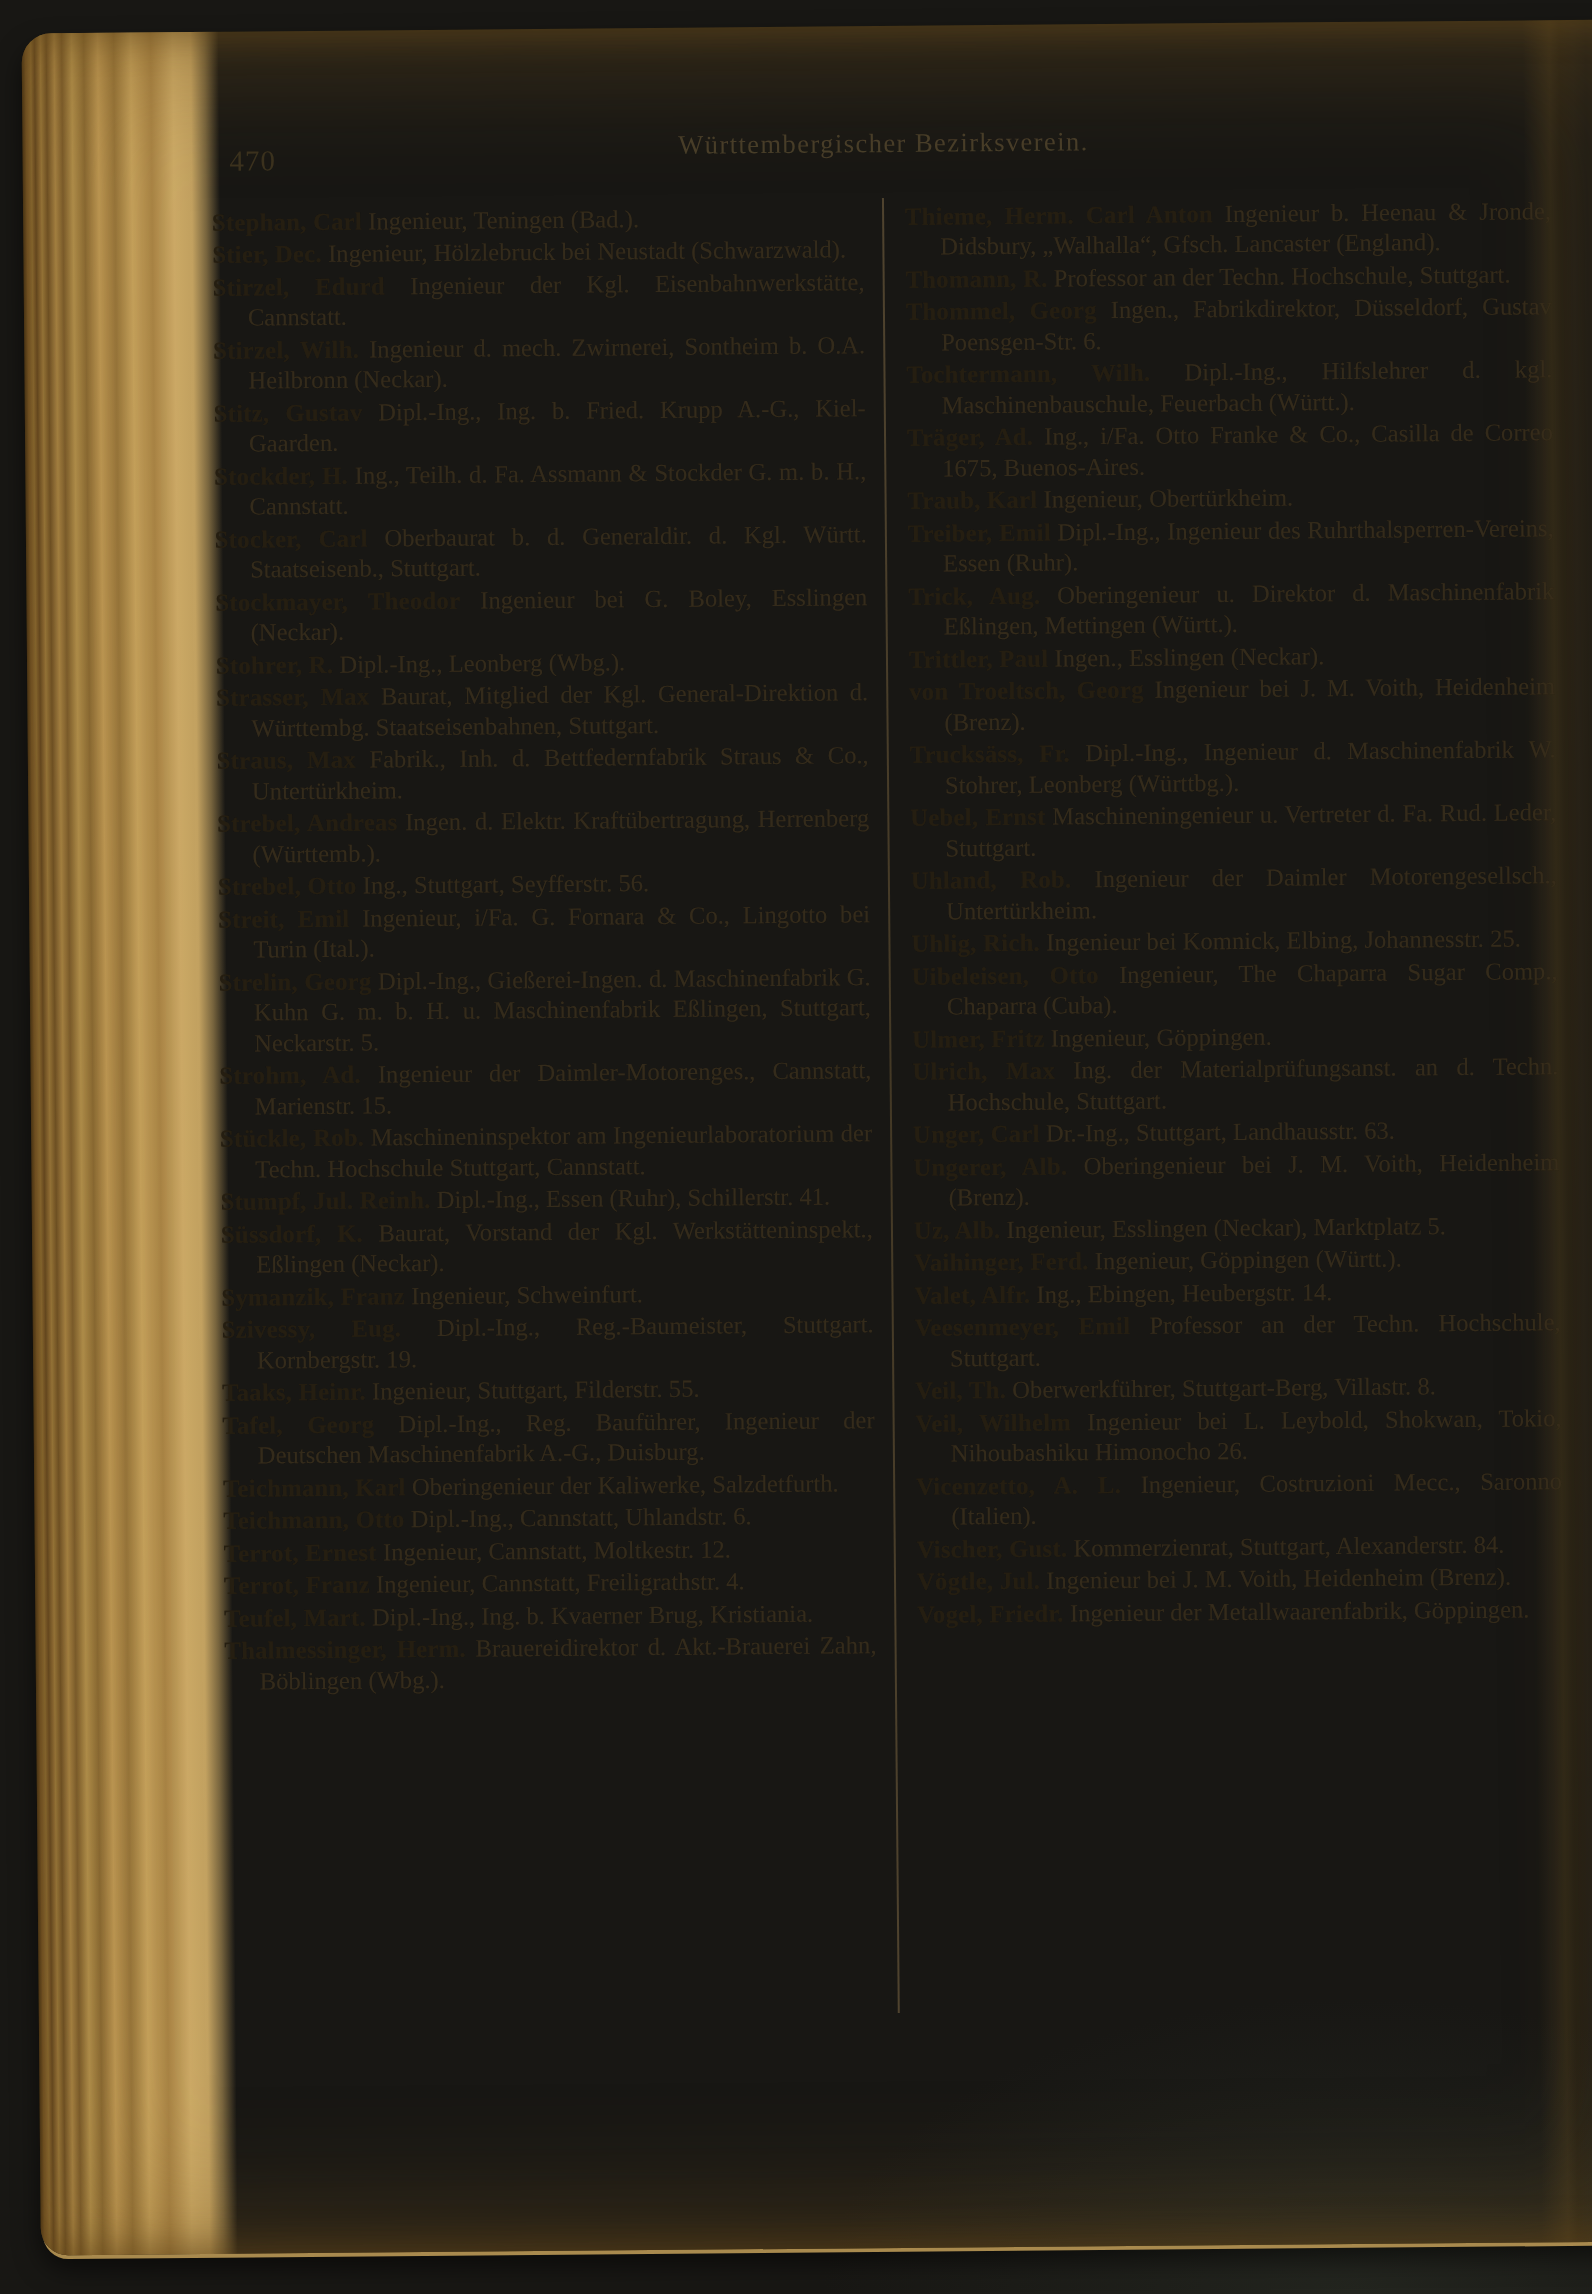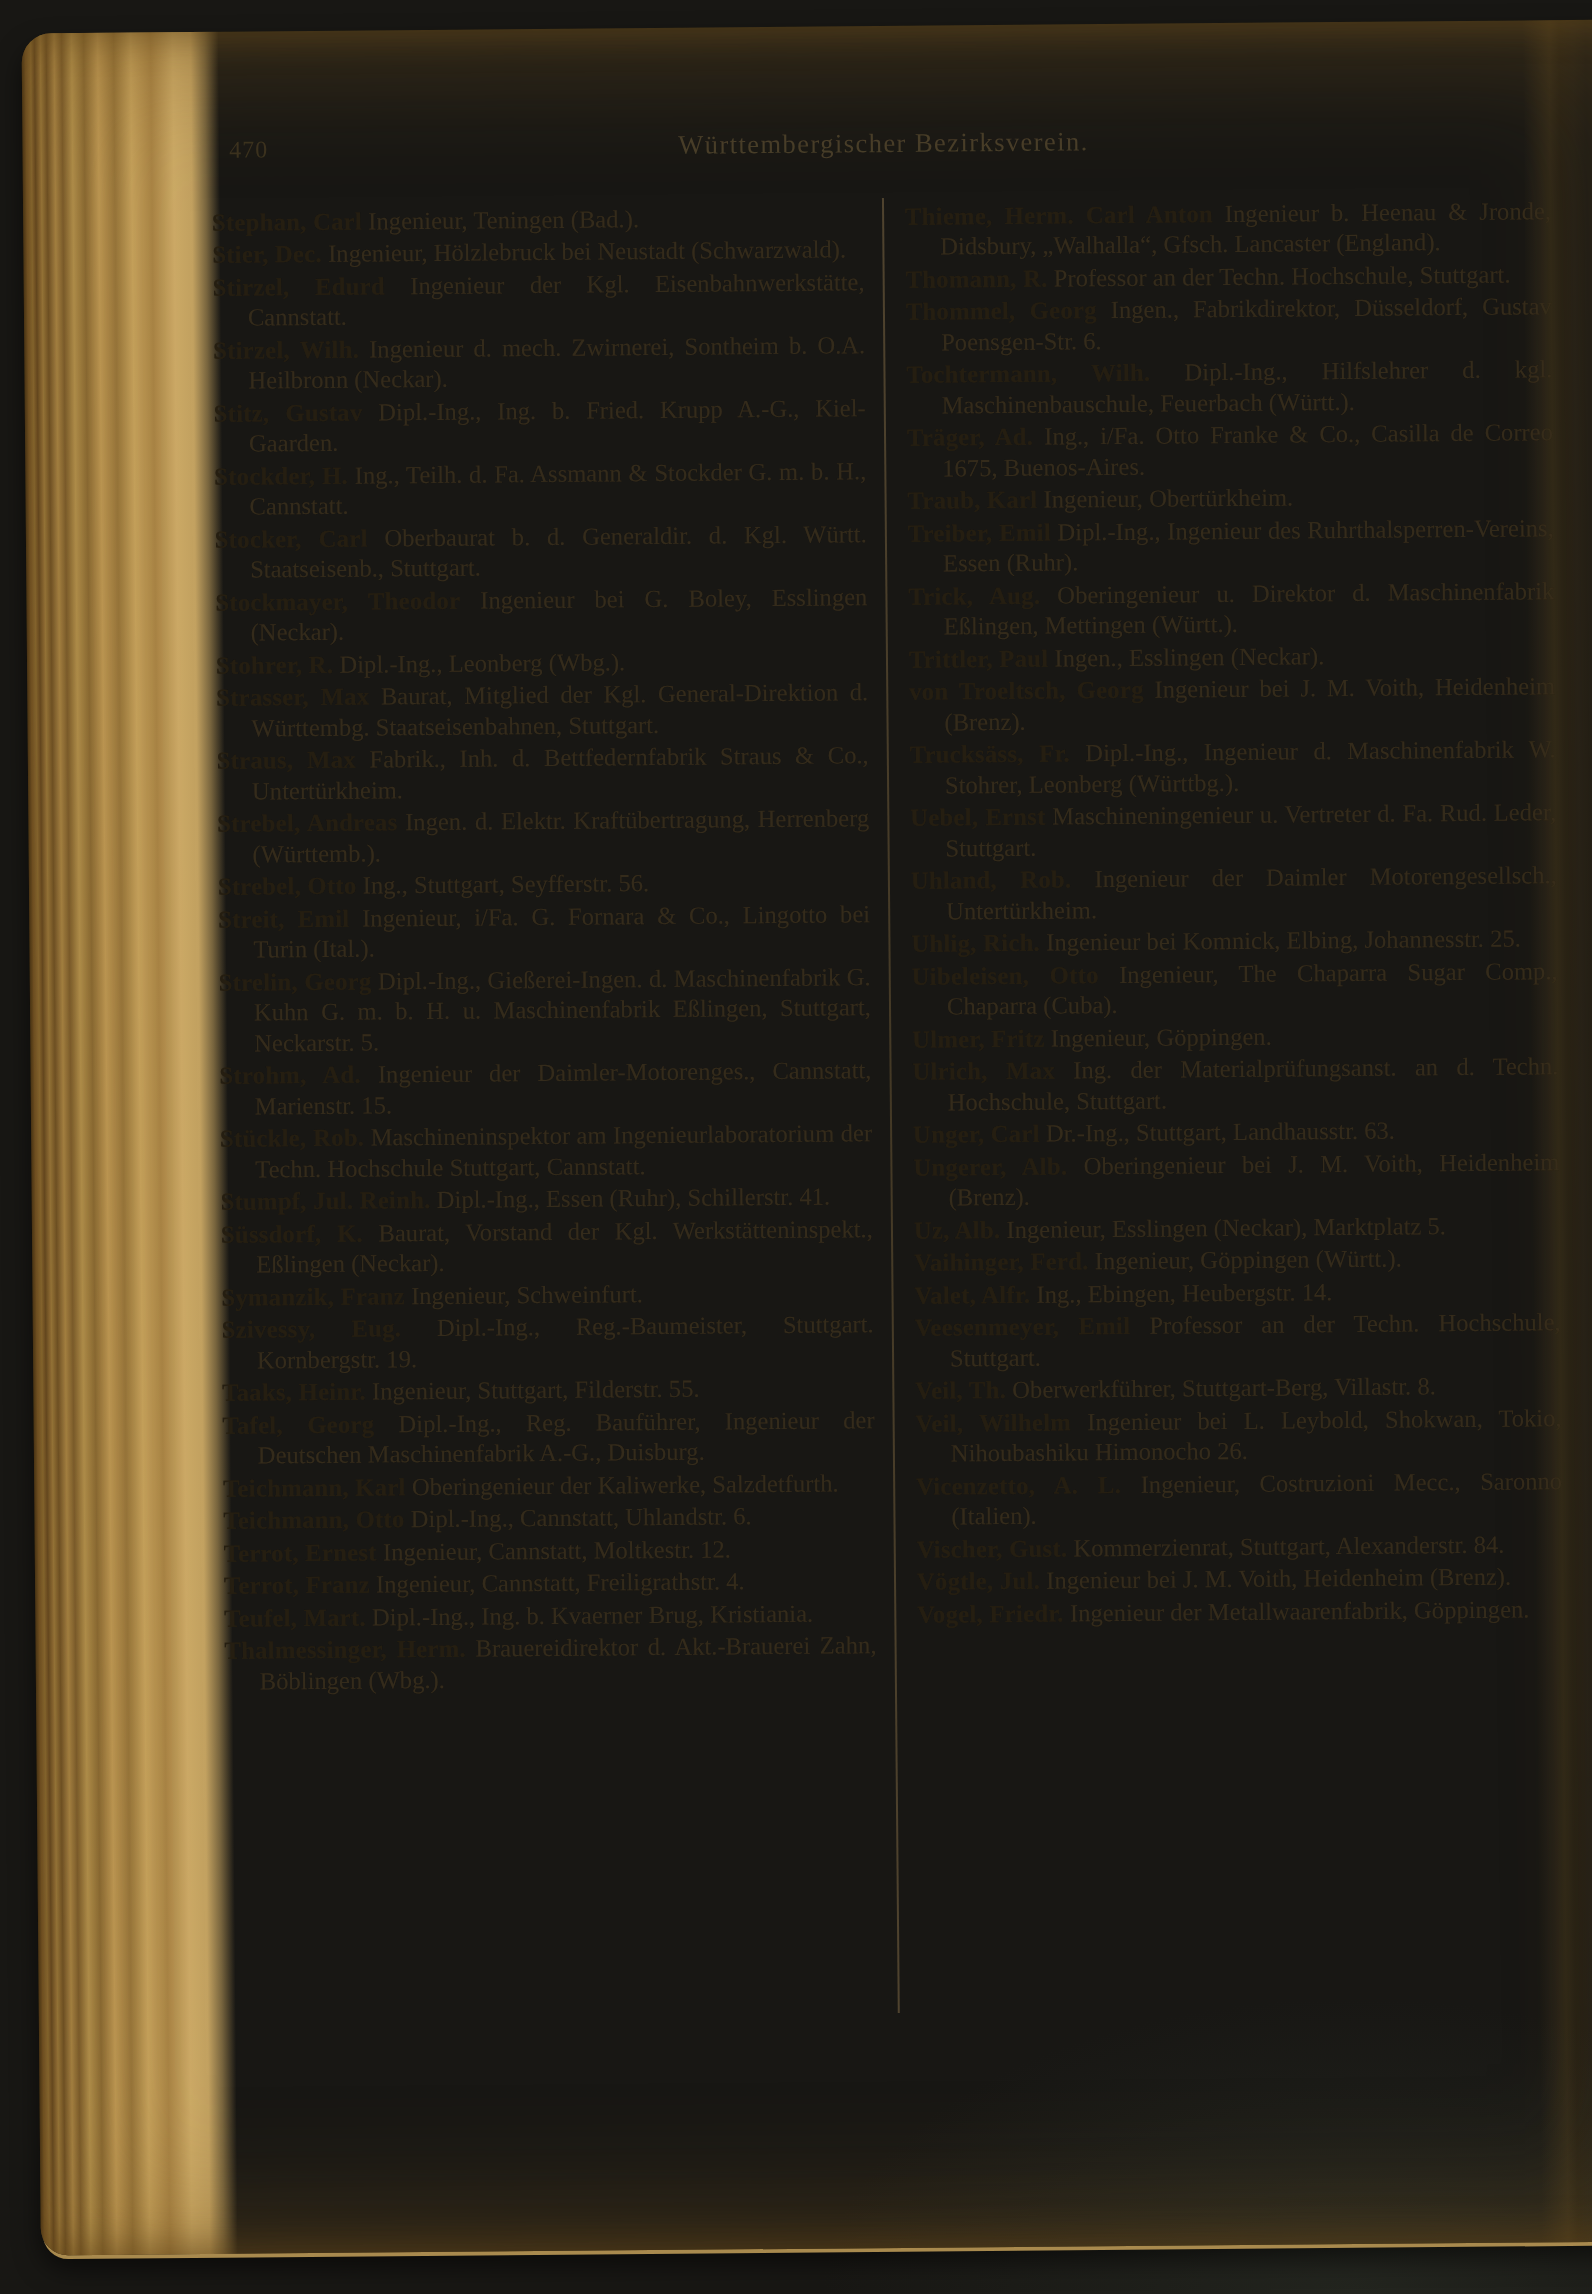--- a/index.html
+++ b/index.html
@@ -22,21 +22,21 @@
     background:linear-gradient(90deg,
       #33230f 0px,#6e4f24 3.9px,#8a6a33 8.9px,#5f431f 12.8px,#9c7a3d 18.7px,#6b4e24 24.6px,
       #ab8747 32.5px,#7a5b2b 40px,#b6944f 50px,#8a6a33 62px,#c09a55 76px,#97753a 92px,
       #c6a25c 109px,#a98445 129px,#ccaa66 151px,#c2a160 169px,
       rgba(198,164,96,0.55) 183px,rgba(198,164,96,0) 197px);}
   .crease{position:absolute;top:0;bottom:0;right:61px;width:63px;pointer-events:none;
     background:linear-gradient(90deg,rgba(96,74,32,0) 0%,rgba(96,74,32,0.30) 42%,
       rgba(58,44,18,0.34) 58%,rgba(96,74,32,0.10) 80%,rgba(96,74,32,0) 100%);}
   .content{position:absolute;left:185px;top:95px;width:1352px;color:#342b1b;}
   .header{position:relative;height:57px;}
-  .page-number{position:absolute;left:21.7px;top:10px;font-size:24px;color:#3a311e;letter-spacing:1px;}
+  .page-number{position:absolute;left:21.7px;top:18px;font-size:29px;color:#3a311e;letter-spacing:1px;}
   .page-title{text-align:center;font-size:26.6px;letter-spacing:1.4px;color:#473d29;padding-top:6.9px;}
   .cols{position:relative;display:flex;margin-top:23.6px;padding-left:3.9px;}
   .col{width:652px;}
   .col+.col{margin-left:41px;width:646px;}
   .divider{position:absolute;left:674px;top:-3.9px;height:1815px;width:2px;
     background:linear-gradient(#5d4e35 0%,#4e4129 50%,#5d4e35 100%);opacity:.8;}
   .entry{margin:0 0 2px 0;padding-left:35px;text-indent:-35px;font-size:24.6px;line-height:30.5px;
     text-align:justify;color:#342b1b;text-shadow:0 0 0.5px rgba(45,35,18,0.55);}
   .entry b{font-weight:700;color:#251e11;letter-spacing:0.3px;}
 </style>

